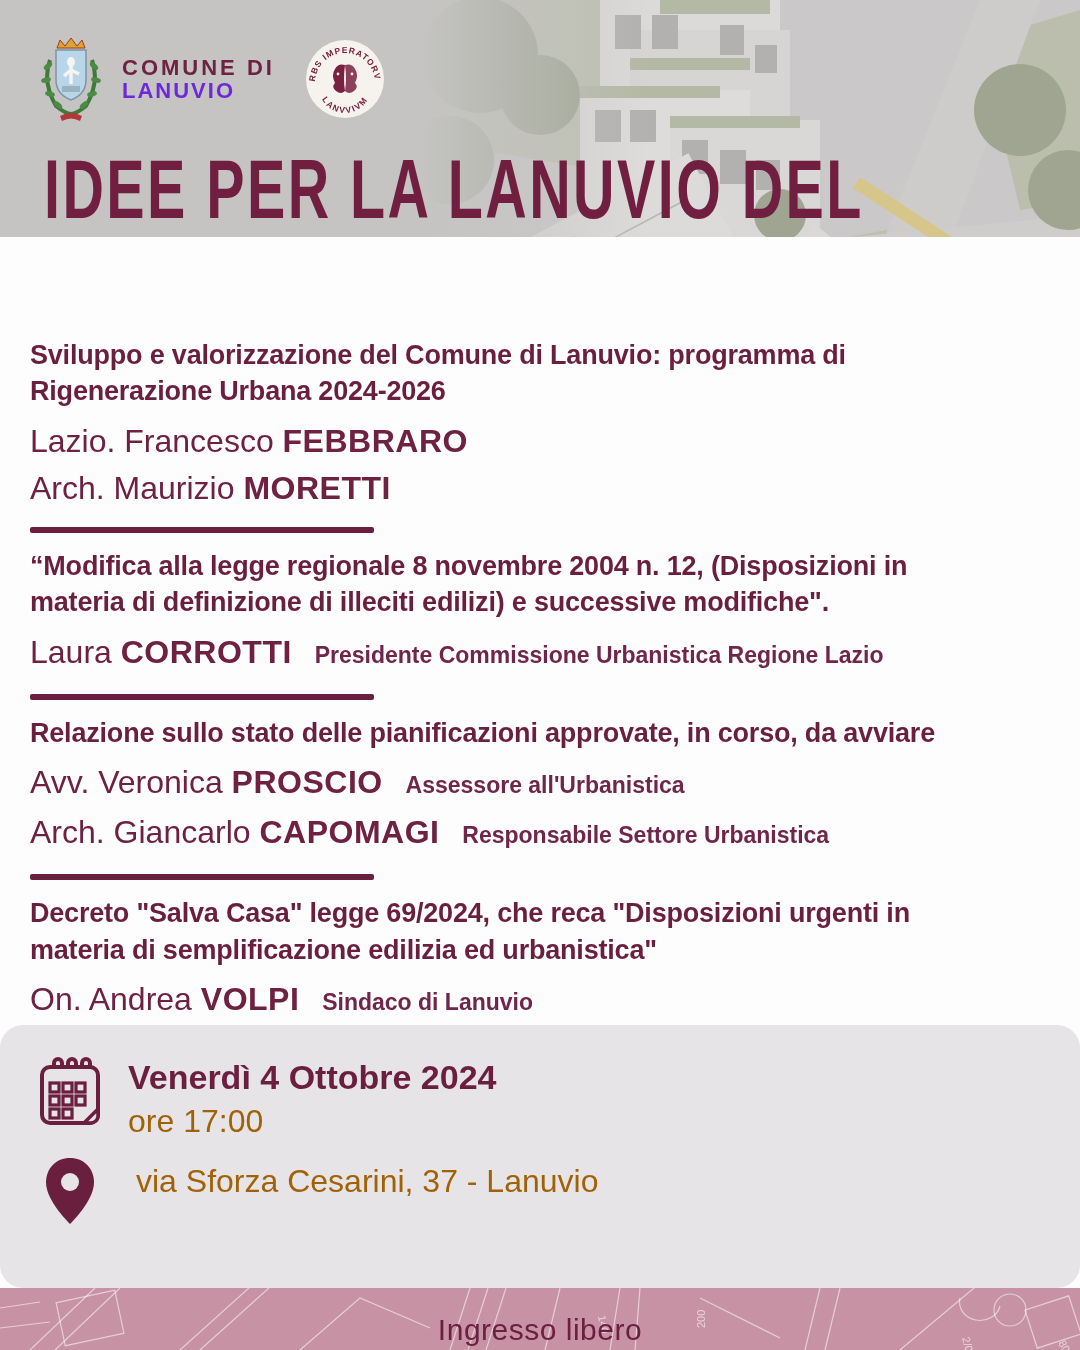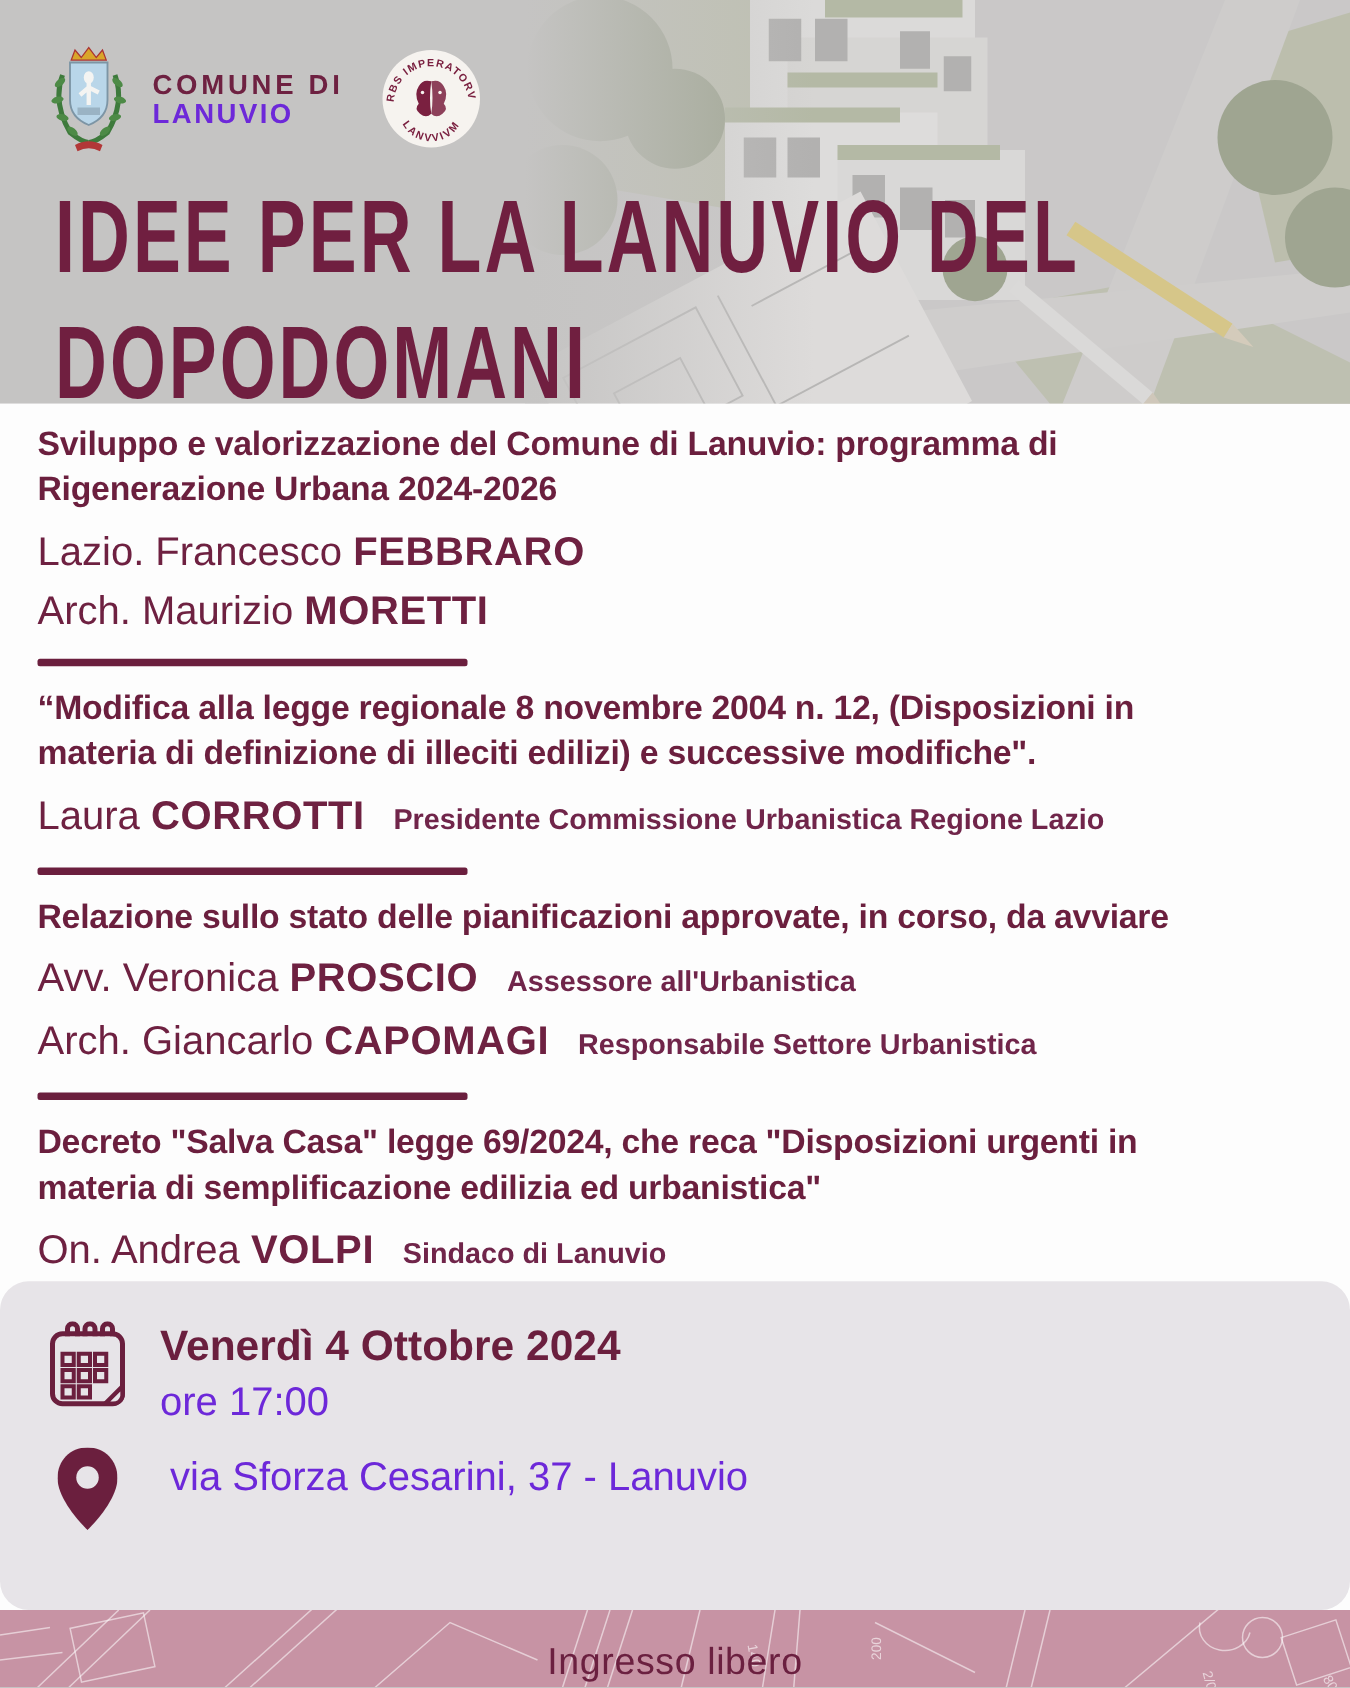--- a/index.html
+++ b/index.html
@@ -1,21 +1,21 @@
 <!DOCTYPE html>
 <html><head>
 <meta charset="utf-8">
 <style>
   html,body{margin:0;padding:0;background:#9a9a9a;}
   .poster{
     position:relative;width:1080px;height:1350px;overflow:hidden;
     background:#fdfdfd;font-family:"Liberation Sans",sans-serif;color:#6e2141;
   }
   
-  .header{position:absolute;left:0;top:0;width:1080px;height:323px;background:#c5c4c3;overflow:hidden;}
+  .header{position:absolute;left:0;top:0;width:1080px;height:237px;background:#c5c4c3;overflow:hidden;}
   .photo{position:absolute;right:0;top:0;}
   .logos{position:absolute;left:40px;top:36px;display:flex;align-items:center;gap:16px;}
   .muni{margin-left:4px;line-height:1.05;}
   .muni .l1{font-size:22px;font-weight:700;letter-spacing:3px;color:#6e2141;}
   .muni .l2{font-size:22px;font-weight:700;letter-spacing:2px;color:#6d28d9;}
   .title{
     position:absolute;left:44px;top:140px;margin:0;
     font-size:70px;font-weight:700;letter-spacing:3px;line-height:1.22;color:#701f40;
     transform:scale(0.82,1.18);transform-origin:top left;white-space:nowrap;
   }
@@ -29,21 +29,21 @@
   .speaker{padding:0 30px;font-size:32px;line-height:47px;font-weight:400;color:#6e2141;}
   .speaker .sur{font-weight:700;letter-spacing:0.5px;}
   .speaker .role{font-size:23px;font-weight:700;margin-left:14px;color:#70254a;}
   .divider{margin:15px 0 15px 30px;width:344px;height:6px;background:#6b1f3e;border-radius:2px;}
   
   .event{position:absolute;left:0;top:1025px;width:1080px;height:263px;background:#e7e4e8;box-sizing:border-box;padding:32px 0 0 38px;border-radius:23px;}
   .row{display:flex;align-items:flex-start;margin-bottom:16px;}
   .row .icon-wrap{width:90px;flex:0 0 90px;display:flex;justify-content:flex-start;}
   .row .txt{line-height:1.22;}
   .ev-bold{font-size:34px;font-weight:700;color:#6b1f3e;}
-  .ev-reg{font-size:32px;font-weight:400;color:#6d28d9;margin-top:4px;}
+  .ev-reg{font-size:32px;font-weight:400;color:#a16207;margin-top:4px;}
   
   .footer{position:absolute;left:0;top:1288px;width:1080px;height:62px;overflow:hidden;}
   .admission{
     position:absolute;left:0;top:11px;width:100%;height:62px;display:flex;align-items:center;justify-content:center;
     font-size:30px;font-weight:400;color:#6b2040;letter-spacing:0.5px;
   }
 </style>
 </head>
 <body>
 

